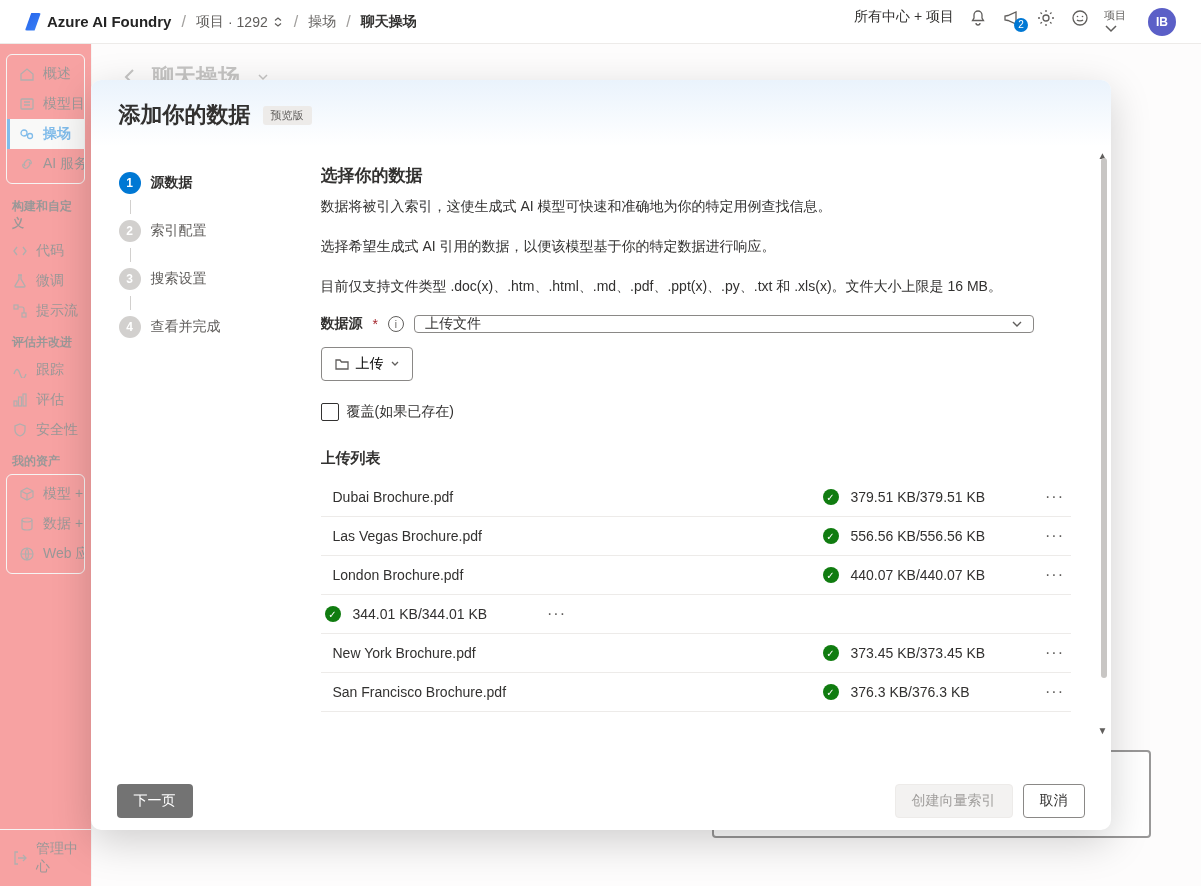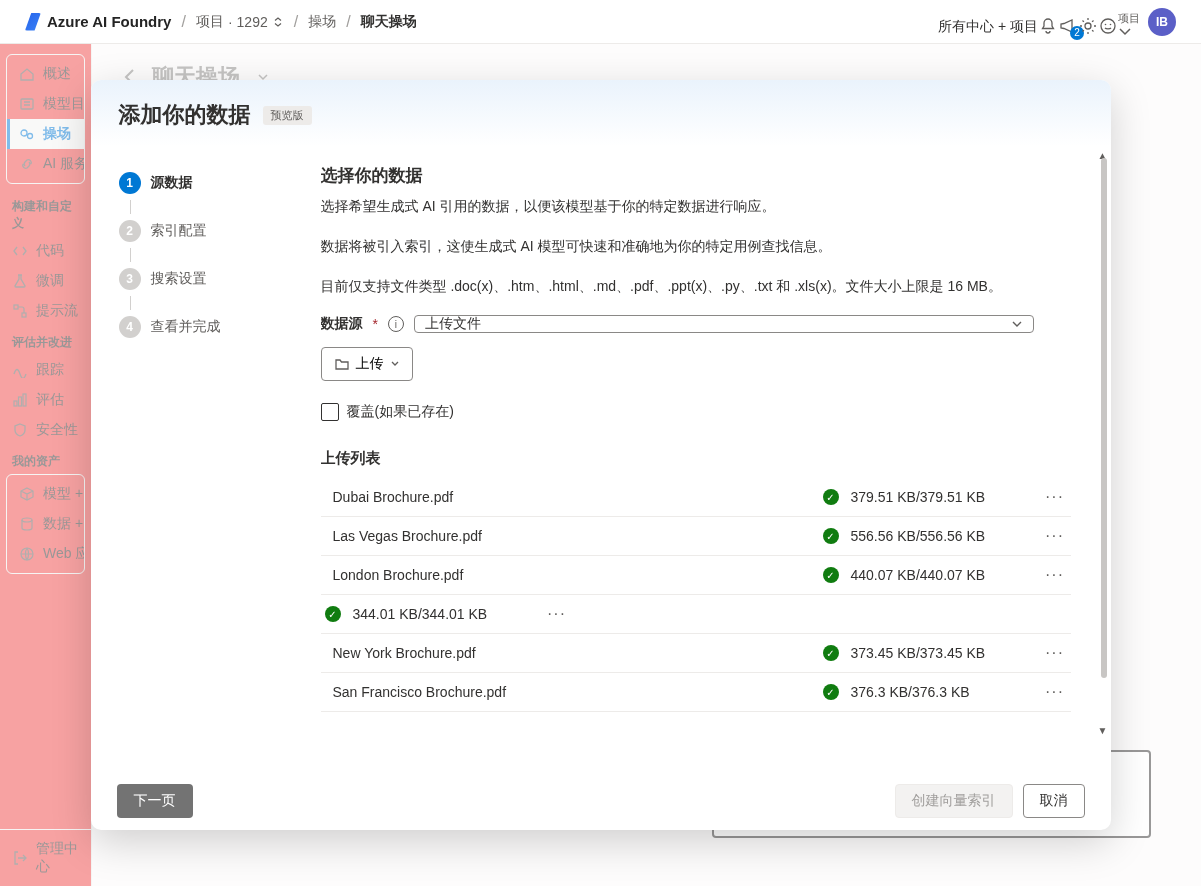--- a/index.html
+++ b/index.html
@@ -27,21 +27,21 @@
   .topbar-left { display: flex; align-items: center; gap: 10px; }
   .logo { display: flex; align-items: center; gap: 6px; font-weight: 600; font-size: 15px; color:#242424;}
   .logo-mark {
     width: 16px; height: 18px; background: linear-gradient(135deg,#2563eb,#3b82f6);
     clip-path: polygon(40% 0, 100% 0, 60% 100%, 0 100%);
     border-radius: 2px;
   }
   .crumb-sep { color: #a19f9d; font-size: 16px; }
   .crumb { color: #605e5c; cursor: pointer; display:flex; align-items:center; gap:4px;}
   .crumb.current { color: #323130; font-weight: 600; }
-  .topbar-right { display: flex; align-items: flex-end; }
+  .topbar-right { display: flex; align-items: flex-start; gap: 14px; }
   .topbar-icon { width: 20px; height: 20px; color:#605e5c; cursor:pointer; position:relative;}
   .badge-num {
     position:absolute; bottom:-4px; right:-6px; background:#0078d4; color:#fff;
     font-size:10px; border-radius:8px; padding:0 4px; line-height:14px; min-width:14px; text-align:center;
   }
   .avatar { width:28px; height:28px; border-radius:50%; background:#5b5fc7; color:#fff; display:flex; align-items:center; justify-content:center; font-size:12px; font-weight:600;}
   .proj-label { font-size:11px; color:#605e5c; }
   .proj-dropdown { display:flex; flex-direction:column; align-items:flex-start; padding-right:8px;}
 
   
@@ -366,22 +366,22 @@
             <div class="step-label">搜索设置</div>
           </div>
           <div class="step-connector"></div>
           <div class="step">
             <div class="step-num">4</div>
             <div class="step-label">查看并完成</div>
           </div>
         </div>
       <div class="content-pane">
         <h3>选择你的数据</h3>
+        <p>数据将被引入索引，这使生成式 AI 模型可快速和准确地为你的特定用例查找信息。</p>
         <p>选择希望生成式 AI 引用的数据，以便该模型基于你的特定数据进行响应。</p>
-        <p>数据将被引入索引，这使生成式 AI 模型可快速和准确地为你的特定用例查找信息。</p>
         <p>目前仅支持文件类型 .doc(x)、.htm、.html、.md、.pdf、.ppt(x)、.py、.txt 和 .xls(x)。文件大小上限是 16 MB。</p>
 
         <div class="field-row">
           <span class="field-label">数据源</span>
           <span class="req-star">*</span>
           <span class="info-circ">i</span>
           <div class="select-box">
             <span>上传文件</span>
             <svg width="12" height="12" viewBox="0 0 12 12">
                 <path d="M2 4l4 4 4-4" stroke="#605e5c" fill="none" stroke-width="1.4"></path>

